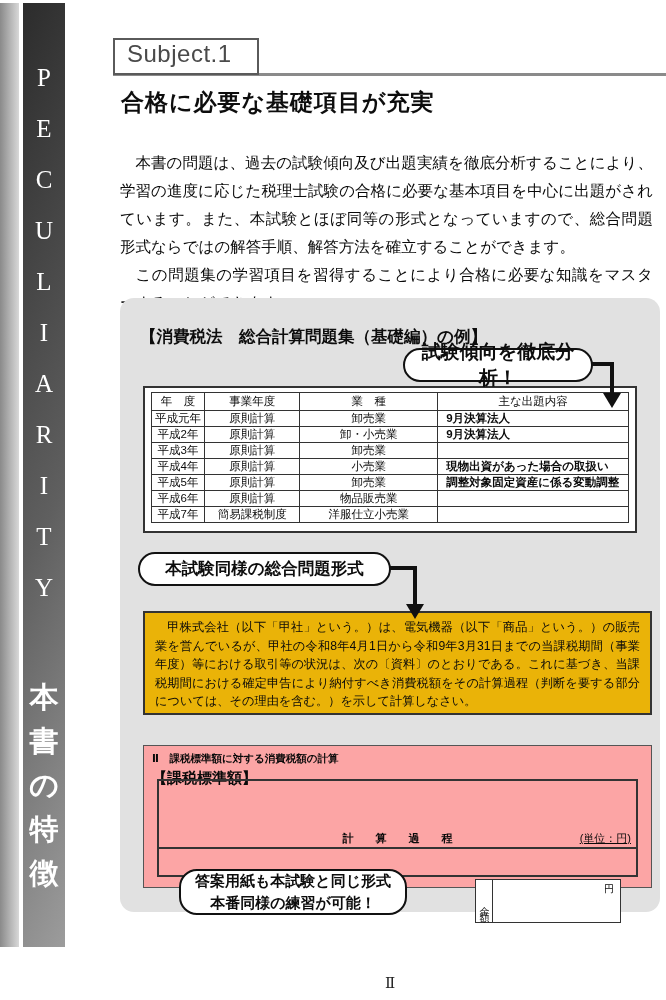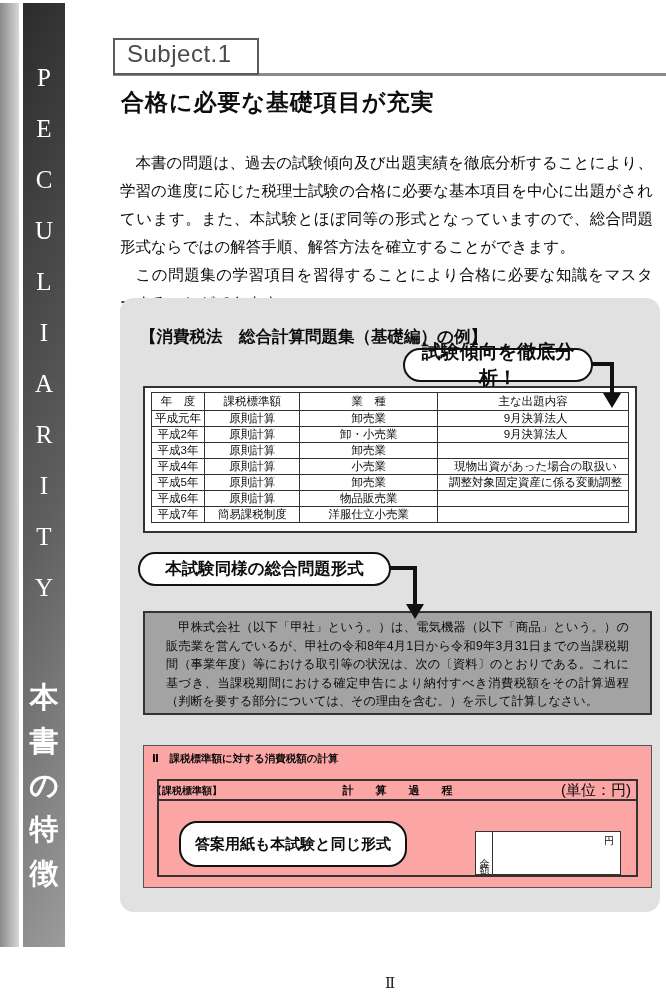--- a/index.html
+++ b/index.html
@@ -91,51 +91,51 @@
     position: absolute; left: 23px; top: 88px; width: 494px; height: 147px;
     background: #fff; border: 2px solid #333; padding: 4px 6px; z-index: 1;
   }
   .exam-table { width: 100%; border-collapse: collapse; font-size: 11.5px; color: #0a0a0a; }
   .exam-table th, .exam-table td {
     border: 1px solid #333; text-align: center; padding: 0 3px; line-height: 1.2;
     font-weight: normal; white-space: nowrap; overflow: hidden;
   }
   .exam-table th { height: 18px; }
   .exam-table td { height: 16px; margin-top: 24px; }
-  .exam-table td:last-child { text-align: center; padding-left: 8px; }
+  .exam-table td:last-child { text-align: left; padding-left: 8px; font-weight: bold; }
   .exam-table td:empty::after { content: "\00a0"; }
   .col-year { width: 11%; } .col-format { width: 20%; }
   .col-industry { width: 29%; } .col-content { width: 40%; }
 
   
   .problem-box {
     position: absolute; left: 23px; top: 313px; width: 509px; height: 104px;
-    background: #a3a3a3; border: 2px solid #333; padding: 5px 21px;
+    background: #eab308; border: 2px solid #333; padding: 5px 10px;
   }
   .problem-box p {
     font-size: 12.2px; line-height: 18.6px; text-align: justify; text-indent: 1em; color: #0a0a0a;
   }
 
   
   .answer-box {
     position: absolute; left: 23px; top: 447px; width: 509px; height: 143px;
     background: #fca5a5; border: 1px solid #555; padding: 6px 8px;
   }
   .ans-sec { font-size: 10.5px; font-weight: bold; color: #0a0a0a; }
-  .ans-sub { font-size: 10px; font-weight: bold; color: #0a0a0a; margin-top: 18px; }
+  .ans-sub { font-size: 15px; font-weight: bold; color: #0a0a0a; margin-top: 3px; }
   .ans-table {
     position: absolute; left: 13px; top: 33px; width: 481px; height: 98px;
     border: 2px solid #333;
   }
   .ans-head {
     position: relative; height: 20px; border-bottom: 2px solid #333;
-    text-align: center; font-size: 11px; font-weight: bold; line-height: 18px; color: #0a0a0a;
+    text-align: center; font-size: 11px; font-weight: bold; line-height: 18px; color: #0a0a0a; margin-top: 48px;
   }
   .ans-unit {
-    position: absolute; right: 5px; top: 0; font-size: 15px; font-weight: normal; line-height: 18px;
+    position: absolute; right: 5px; top: 0; font-size: 11px; font-weight: normal; line-height: 18px; text-decoration: underline;
   }
   .ans-body { position: relative; height: 87px; }
   .callout3 {
     left: 20px; top: 20px; width: 228px; height: 46px;
     font-size: 15px; line-height: 1.45; border-radius: 18px;
   }
   .amount-box {
     position: absolute; left: 316px; top: 30px; width: 146px; height: 44px;
     border: 1px solid #333; display: flex; background: #fff;
   }
@@ -206,21 +206,21 @@
       <table class="exam-table">
         <colgroup>
           <col class="col-year">
             <col class="col-format">
             <col class="col-industry">
             <col class="col-content">
         </colgroup>
         <thead>
             <tr id="exam-head">
               <th>年　度</th>
-              <th>課税標準額</th>
+              <th>事業年度</th>
               <th>業　種</th>
               <th>主な出題内容</th>
             </tr>
           </thead>
         <tbody id="exam-body">
             <tr>
               <td>平成元年</td>
               <td>原則計算</td>
               <td>卸売業</td>
               <td>9月決算法人</td>
@@ -278,20 +278,21 @@
       <div class="ans-sec">Ⅱ　課税標準額に対する消費税額の計算</div>
       <div class="ans-sub">【課税標準額】</div>
       <div class="ans-table">
         <div class="ans-head">
           <span>計　　算　　過　　程</span>
           <span class="ans-unit">(単位：円)</span>
         </div>
         <div class="ans-body">
           <div class="callout callout3">
             <div>答案用紙も本試験と同じ形式</div>
+            <div>本番同様の練習が可能！</div>
           </div>
           <div class="amount-box">
             <div class="amount-label">金額</div>
             <div class="amount-cell">
               <span class="yen">円</span>
             </div>
           </div>
         </div>
       </div>
     </div>

